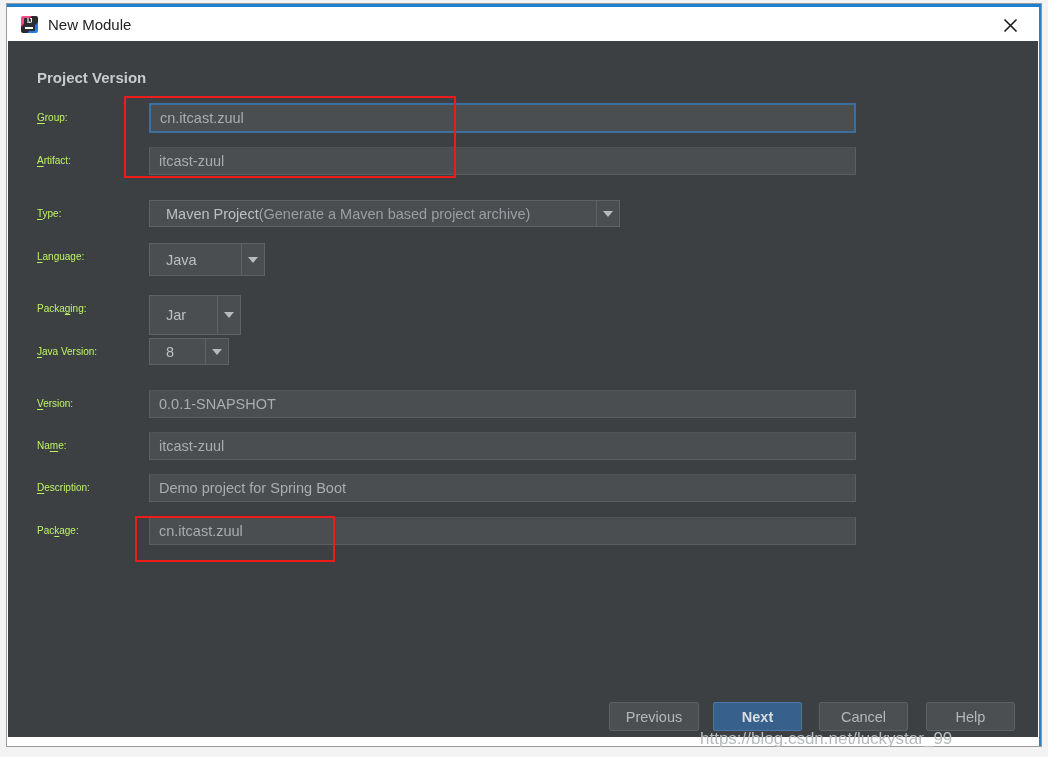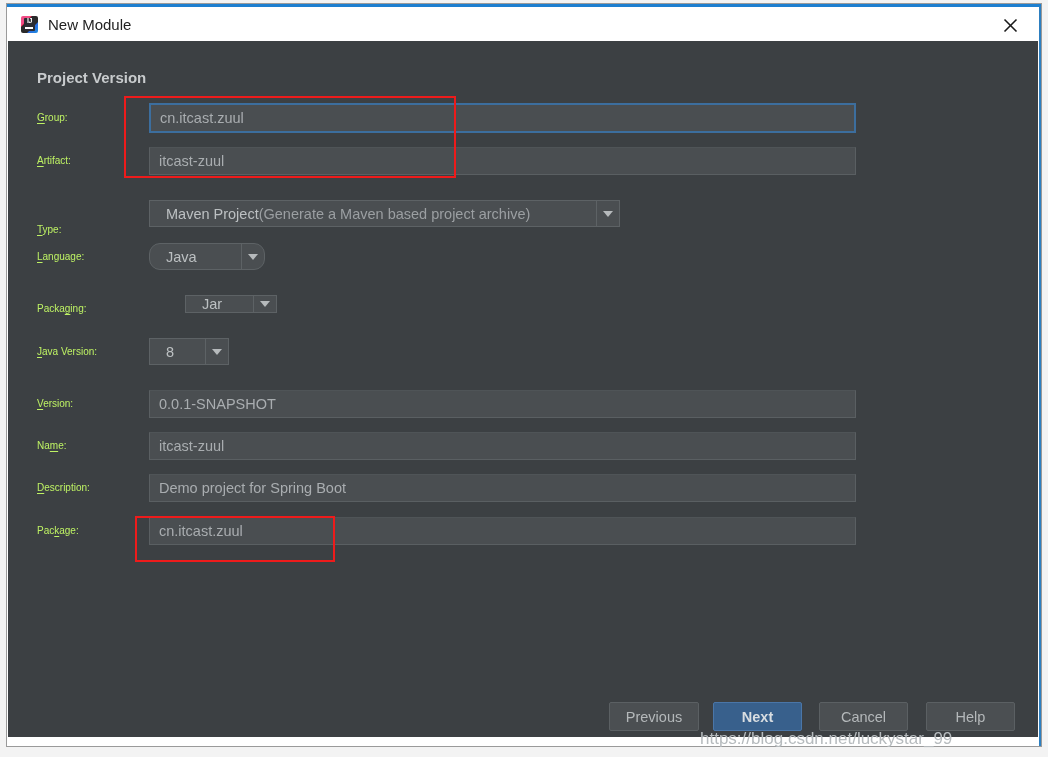--- a/index.html
+++ b/index.html
@@ -239,41 +239,41 @@
   <div class="body">
 
     <div class="section-title">Project Version</div>
 
     <div class="lbl" style="left:29px; top:71px;"><u>G</u>roup:</div>
     <div class="tf focused" style="left:141px; top:62px; width:707px; height:30px;">cn.itcast.zuul</div>
 
     <div class="lbl" style="left:29px; top:114px;"><u>A</u>rtifact:</div>
     <div class="tf" style="left:141px; top:106px; width:707px; height:28px;">itcast-zuul</div>
 
-    <div class="lbl" style="left:29px; top:183px;"><u>T</u>ype:</div>
+    <div class="lbl" style="left:29px; top:167px;"><u>T</u>ype:</div>
     <div class="combo" style="left:141px; top:159px; width:471px; height:27px;">
       <div class="cval">
         <span>Maven Project</span>
         <span class="dim"> (Generate a Maven based project archive)</span>
       </div>
       <div class="arrowbox">
           <div class="arrow"></div>
         </div>
     </div>
 
     <div class="lbl" style="left:29px; top:210px;"><u>L</u>anguage:</div>
-    <div class="combo" style="left:141px; top:202px; width:116px; height:27px;border-radius:11px;">
+    <div class="combo" style="left:141px; top:202px; width:116px; height:33px;">
       <div class="cval">Java</div>
       <div class="arrowbox">
           <div class="arrow"></div>
         </div>
     </div>
 
     <div class="lbl" style="left:29px; top:262px;">Packa<u>g</u>ing:</div>
-    <div class="combo" style="left:141px; top:254px; width:92px; height:18px;margin-left:36px;">
+    <div class="combo" style="left:141px; top:254px; width:92px; height:40px;">
       <div class="cval">Jar</div>
       <div class="arrowbox">
           <div class="arrow"></div>
         </div>
     </div>
 
     <div class="lbl" style="left:29px; top:305px;"><u>J</u>ava Version:</div>
     <div class="combo" style="left:141px; top:297px; width:80px; height:27px;">
       <div class="cval">8</div>
       <div class="arrowbox">

